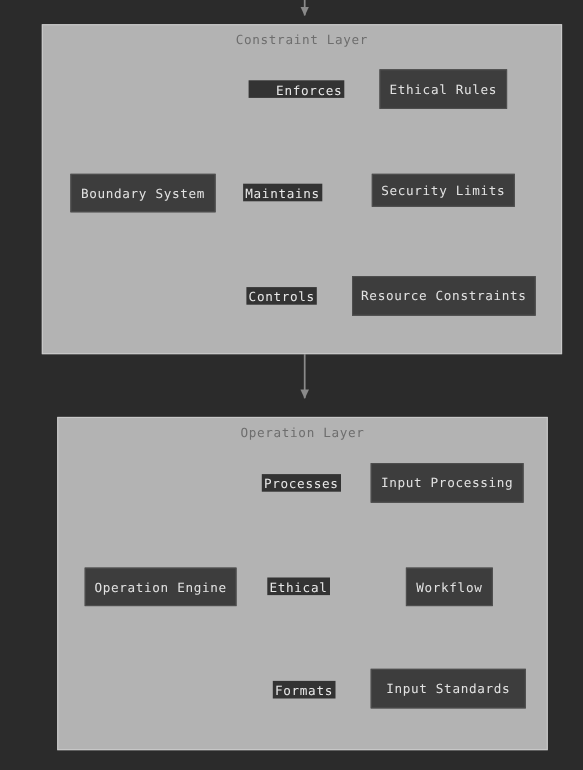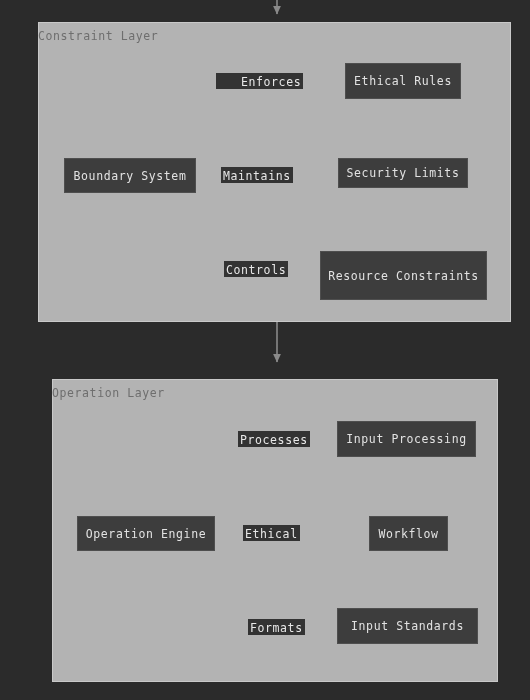--- a/index.html
+++ b/index.html
@@ -26,21 +26,21 @@
   .layer {
     position: absolute;
     background: #b3b3b3;
     border: 1px solid #c9c9c9;
     box-sizing: border-box;
   }
   .layer-title {
     position: absolute;
     left: 0;
     right: 0;
-    text-align: left;
+    text-align: center;
     color: #6e6e6e;
     font-size: 11.5px;
     letter-spacing: 0.6px;
     font-family: "DejaVu Sans Mono", "Liberation Mono", monospace;
   }
   .node {
     position: absolute;
     background: #3d3d3d;
     border: 1px solid #4e4e4e;
     box-sizing: border-box;
@@ -111,23 +111,23 @@
   <div class="layer" style="left:38px; top:22px; width:473px; height:300px;"></div>
 
   <div class="layer-title" style="top:29px; left:38px; width:473px;">Constraint Layer</div>
 
   <div class="node" style="left:64px; top:158px; width:132px; height:35px;">Boundary System</div>
 
   <div class="node" style="left:345px; top:63px; width:116px; height:36px;">Ethical Rules</div>
 
   <div class="node" style="left:338px; top:158px; width:130px; height:30px;">Security Limits</div>
 
-  <div class="node" style="left:320px; top:251px; width:167px; height:49px;">Resource Constraints</div>
+  <div class="node" style="left:320px; top:251px; width:167px; height:36px;">Resource Constraints</div>
 
-  <div class="edge-label" style="left:216px; top:73px;padding-left:25px;">Enforces</div>
+  <div class="edge-label" style="left:226px; top:73px;padding-left:25px;">Enforces</div>
 
   <div class="edge-label" style="left:221px; top:167px;">Maintains</div>
 
   <div class="edge-label" style="left:224px; top:261px;">Controls</div>
 
   <div class="layer" style="left:52px; top:379px; width:446px; height:303px;"></div>
 
   <div class="layer-title" style="top:386px; left:52px; width:446px;">Operation Layer</div>
 
   <div class="node" style="left:77px; top:516px; width:138px; height:35px;">Operation Engine</div>

